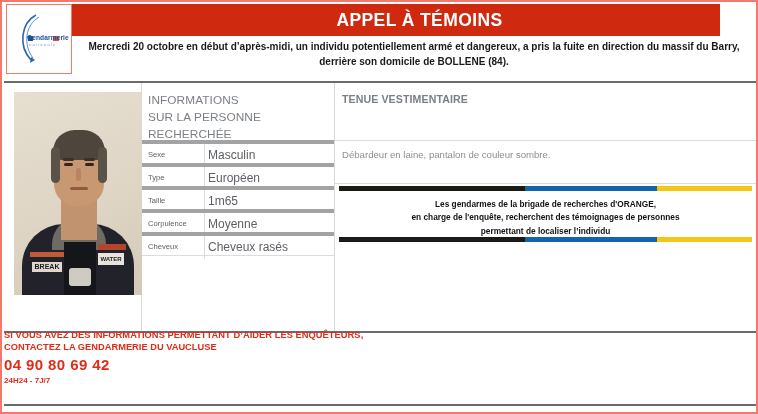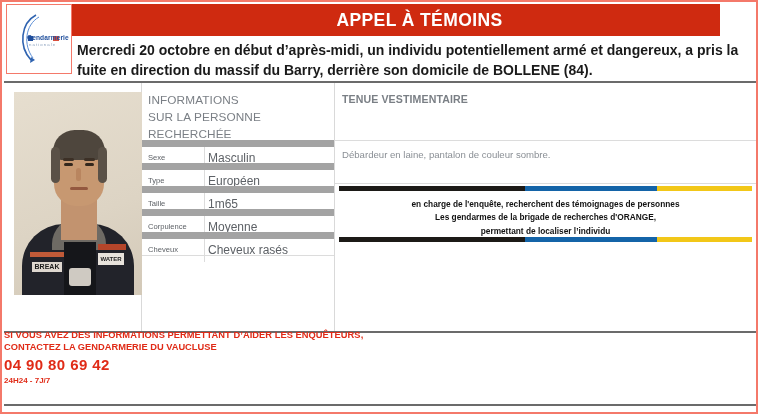--- a/index.html
+++ b/index.html
@@ -50,22 +50,22 @@
     color: #ffffff; font-size: 17.5px; font-weight: bold;
     letter-spacing: .4px;
   }
   #lead-cell {
     position: absolute; left: 70px; top: 34px;
     width: 684px; height: 44px;
     display: flex; align-items: flex-start; justify-content: center;
     padding-top: 4px;
   }
   #lead-text {
-    width: 674px; text-align: left;
-    font-size: 14px; font-weight: bold; color: #1a1a1a;
+    width: 674px; text-align: center;
+    font-size: 10px; font-weight: bold; color: #1a1a1a;
     line-height: 1.45;
   }
   .hline-dark {
     position: absolute; left: 2px; width: 752px;
     height: 1.5px; background: #6b6b6b;
   }
 
   
   #main {
     position: absolute; left: 2px; top: 81px;
@@ -122,21 +122,21 @@
     width: 192px; height: 180px;
   }
   #info-title {
     position: absolute; left: 6px; top: 9px;
     width: 180px;
     font-size: 11.8px; color: #7a7f85; line-height: 1.42;
     letter-spacing: .1px;
   }
   .info-row {
     position: absolute; left: 0; width: 192px; height: 23px;
-    border-top: 7px solid #a3a3a3;
+    border-top: 4px solid #a3a3a3;
     text-align: right;
   }
   .info-key {
     position: absolute; left: 6px; top: 6px;
     font-size: 7.6px; color: #5d6166;
   }
   .info-val {
     position: absolute; left: 66px; top: 3.5px;
     font-size: 12px; color: #5d6166;
   }
@@ -317,22 +317,22 @@
       <div id="outfit-text">Débardeur en laine, pantalon de couleur sombre.</div>
       <div id="appeal-sep"></div>
 
       <div id="appeal-block">
         <div class="tricolor" id="tricolor-top">
           <div class="tc-black"></div>
             <div class="tc-blue"></div>
             <div class="tc-yellow"></div>
         </div>
         <div id="appeal-text">
+          <div>Les gendarmes de la brigade de recherches d'ORANGE,</div>
           <div>en charge de l'enquête, recherchent des témoignages de personnes</div>
-          <div>Les gendarmes de la brigade de recherches d'ORANGE,</div>
           <div>permettant de localiser l’individu</div>
         </div>
         <div class="tricolor" id="tricolor-bottom">
           <div class="tc-black"></div>
             <div class="tc-blue"></div>
             <div class="tc-yellow"></div>
         </div>
       </div>
     </div>
   </div>

